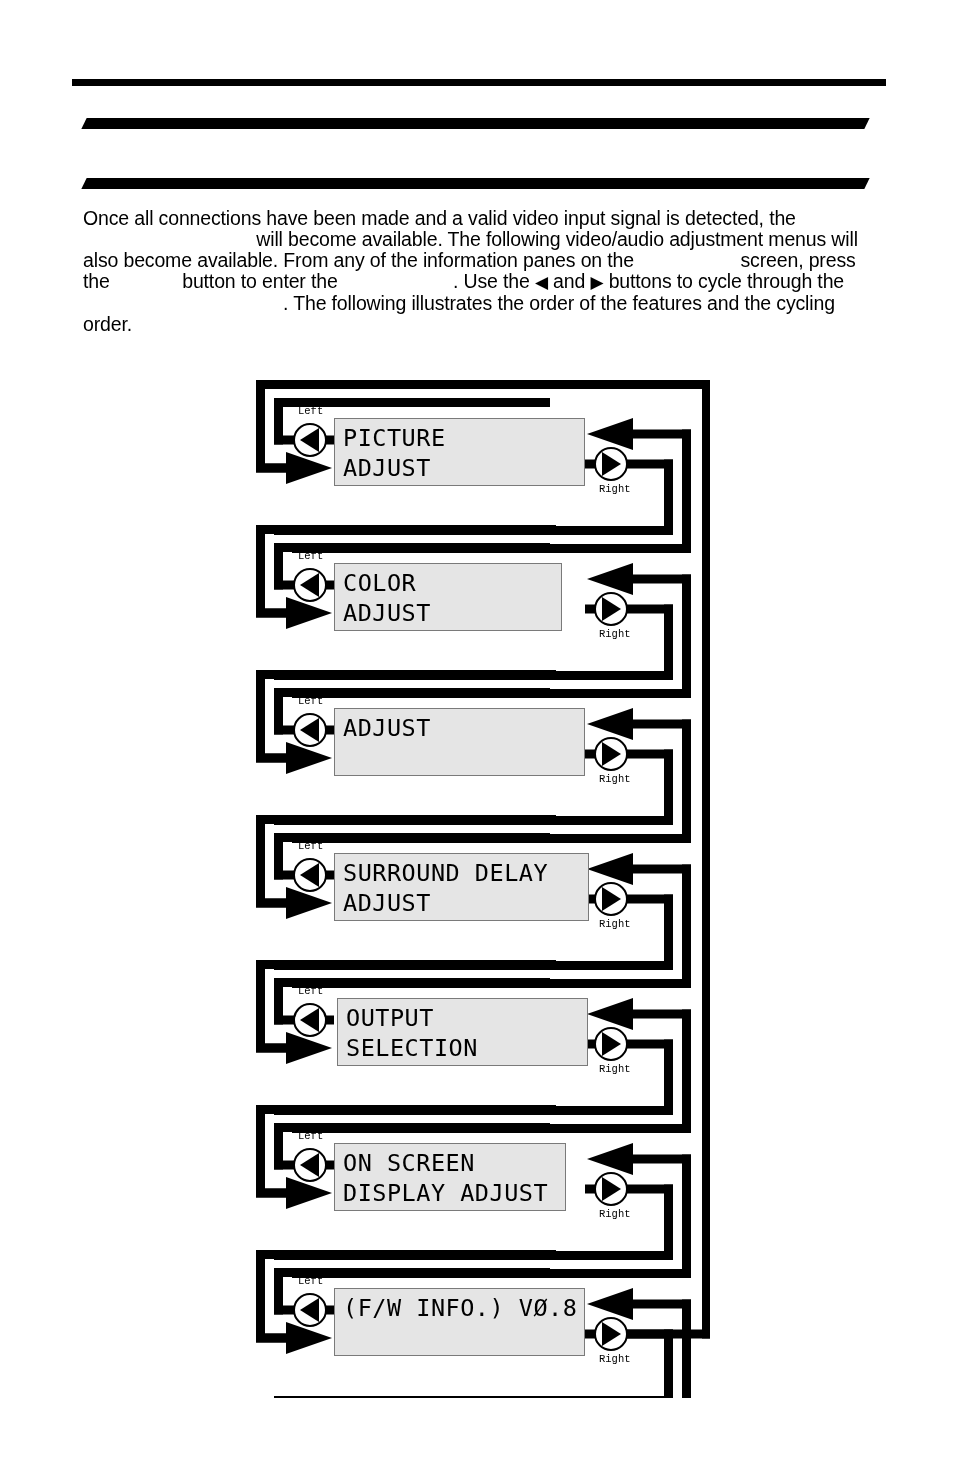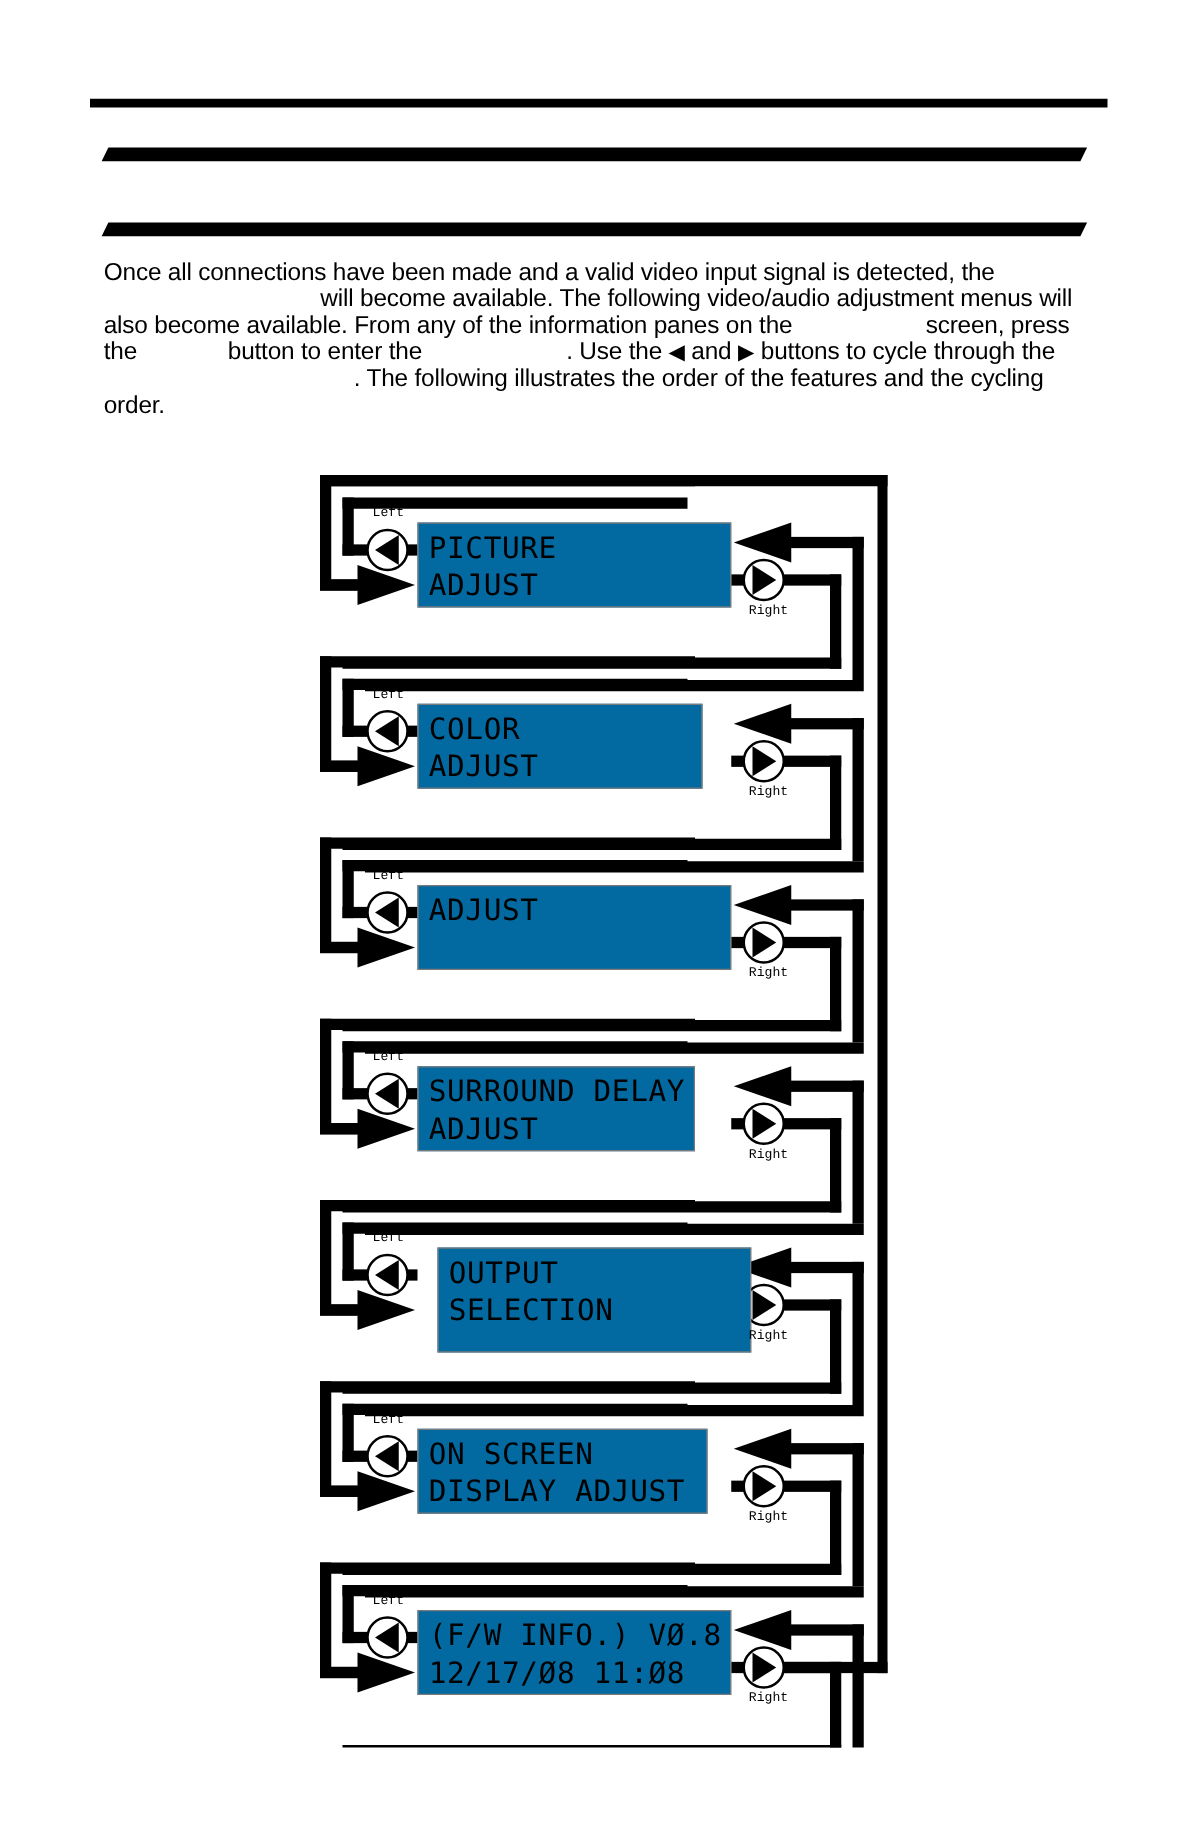--- a/index.html
+++ b/index.html
@@ -64,21 +64,21 @@
     width: 460px;
     height: 1020px;
   }
   #diagram svg { display: block; }
 
   
   .lcd {
     position: absolute;
     box-sizing: border-box;
     border: 1.6px solid #7a7a7a;
-    background: #0369a1;
+    background: #e5e5e5;
     padding: 4px 0 0 8px;
   }
   .lcd .line {
     font-family: "DejaVu Sans Mono", monospace;
     font-size: 23.5px;
     line-height: 30px;
     letter-spacing: 0.5px;
     white-space: pre;
     color: #000;
   }
@@ -290,35 +290,34 @@
         <div class="line">PICTURE</div>
         <div class="line">ADJUST</div>
       </div>
       <div class="lcd" style="left: 84px; top: 185px; width: 228px; height: 68px;">
         <div class="line">COLOR</div>
         <div class="line">ADJUST</div>
       </div>
       <div class="lcd" style="left: 84px; top: 330px; width: 251px; height: 68px;">
         <div class="line">ADJUST</div>
       </div>
-      <div class="lcd" style="left: 84px; top: 475px; width: 222px; height: 68px;">
+      <div class="lcd" style="left: 84px; top: 475px; width: 255px; height: 68px;">
         <div class="line">SURROUND DELAY</div>
         <div class="line">ADJUST</div>
       </div>
-      <div class="lcd" style="left: 100px; top: 620px; width: 251px; height: 84px;">
+      <div class="lcd" style="left: 87px; top: 620px; width: 251px; height: 68px;">
         <div class="line">OUTPUT</div>
         <div class="line">SELECTION</div>
       </div>
       <div class="lcd" style="left: 84px; top: 765px; width: 232px; height: 68px;">
         <div class="line">ON SCREEN</div>
         <div class="line">DISPLAY ADJUST</div>
       </div>
       <div class="lcd" style="left: 84px; top: 910px; width: 251px; height: 68px;">
         <div class="line">(F/W INFO.) VØ.8</div>
-        <div class="line">12/17/Ø8 11:Ø8</div>
       </div>
     </div>
   <div id="label-layer">
       <div class="sidelabel" style="left: 48px; top: 28px;">Left</div>
       <div class="sidelabel" style="left: 349px; top: 106px;">Right</div>
       <div class="sidelabel" style="left: 48px; top: 173px;">Left</div>
       <div class="sidelabel" style="left: 349px; top: 251px;">Right</div>
       <div class="sidelabel" style="left: 48px; top: 318px;">Left</div>
       <div class="sidelabel" style="left: 349px; top: 396px;">Right</div>
       <div class="sidelabel" style="left: 48px; top: 463px;">Left</div>

